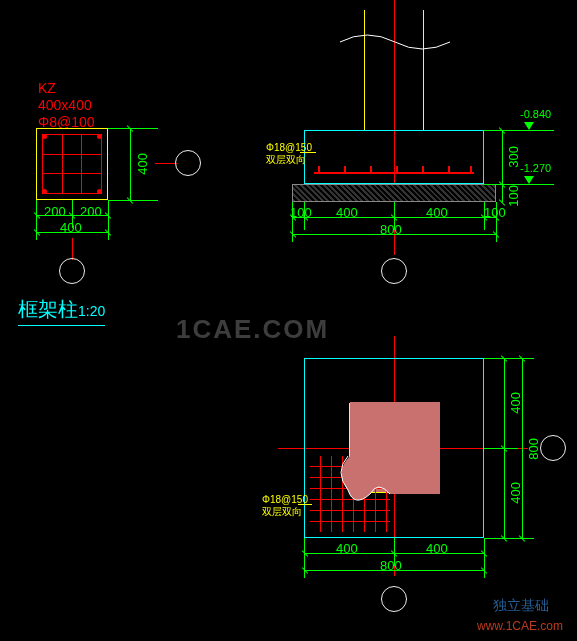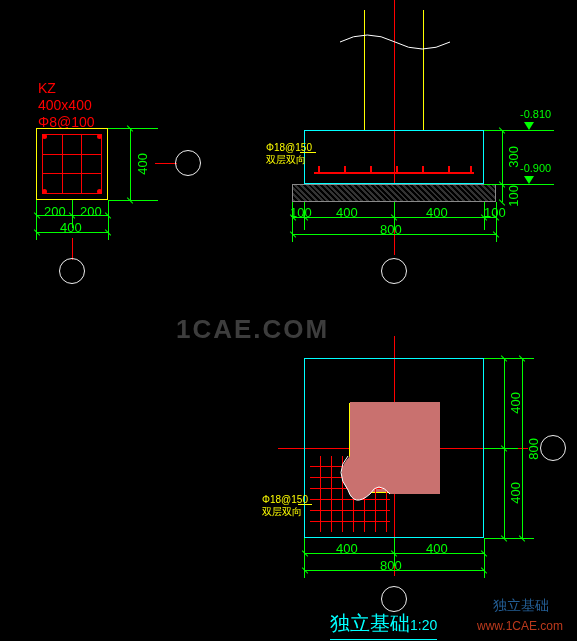--- a/index.html
+++ b/index.html
@@ -144,20 +144,23 @@
   <div class="ext-line" style="left:36px; top:232px; width:72px; height:1px;"></div>
   <div class="tick" style="left:33px; top:232px;"></div>
   <div class="tick" style="left:104px; top:232px;"></div>
   <div class="dim-text" style="left:60px; top:220px;">400</div>
 
   <div class="axis-line" style="left:72px; top:238px; width:1px; height:22px;"></div>
   <div class="circle" style="left:59px; top:258px;"></div>
   <div class="axis-line" style="left:155px; top:163px; width:22px; height:1px;"></div>
   <div class="circle" style="left:175px; top:150px;"></div>
 
+  <div class="title" style="left:18px; top:296px;">
+    <span>框架柱</span><span class="scale">1:20</span>
+  </div>
 
   <div class="axis-line" style="left:394px; top:0px; width:1px; height:255px;"></div>
 
   <div style="position:absolute; left:364px; top:10px; width:60px; height:120px; border-left:1px solid #ff0; border-right:1px solid #ff0;"></div>
   <svg style="position:absolute; left:340px; top:32px; width:110px; height:20px;">
     <path d="M0 10 Q 27 -4 55 10 Q 82 24 110 10" stroke="#fff" fill="none" stroke-width="1"></path>
   </svg>
 
   <div class="found-rect" style="left:304px; top:130px; width:180px; height:54px;"></div>
 
@@ -171,24 +174,24 @@
   <div class="rebar-dot" style="left:470px; top:166px;"></div>
 
   <div class="gravel" style="left:292px; top:184px; width:204px; height:18px;"></div>
 
   <div class="yellow-text" style="left:266px; top:142px;">Φ18@150
 双层双向</div>
   <div style="position:absolute; left:300px; top:152px; width:16px; height:1px; background:#ff0;"></div>
 
   <div class="elev-line" style="left:484px; top:130px; width:70px;"></div>
   <div class="elev-tri" style="left:524px; top:122px;"></div>
-  <div class="elev-text" style="left:520px; top:108px;">-0.810</div>
+  <div class="elev-text" style="left:520px; top:108px;">-0.840</div>
   <div class="elev-line" style="left:484px; top:184px; width:70px;"></div>
   <div class="elev-tri" style="left:524px; top:176px;"></div>
-  <div class="elev-text" style="left:520px; top:162px;">-0.900</div>
+  <div class="elev-text" style="left:520px; top:162px;">-1.270</div>
 
   <div class="ext-line" style="left:502px; top:130px; width:1px; height:72px;"></div>
   <div class="tick" style="left:498px; top:130px;"></div>
   <div class="tick" style="left:498px; top:184px;"></div>
   <div class="tick" style="left:498px; top:202px;"></div>
   <div class="dim-text v" style="left:506px; top:146px;">300</div>
   <div class="dim-text v" style="left:506px; top:185px;">100</div>
 
   <div class="ext-line" style="left:292px; top:202px; width:1px; height:40px;"></div>
   <div class="ext-line" style="left:304px; top:202px; width:1px; height:28px;"></div>
@@ -257,20 +260,17 @@
   <div class="tick" style="left:480px; top:553px;"></div>
   <div class="dim-text" style="left:336px; top:541px;">400</div>
   <div class="dim-text" style="left:426px; top:541px;">400</div>
   <div class="ext-line" style="left:304px; top:570px; width:180px; height:1px;"></div>
   <div class="tick" style="left:301px; top:570px;"></div>
   <div class="tick" style="left:480px; top:570px;"></div>
   <div class="dim-text" style="left:380px; top:558px;">800</div>
 
   <div class="circle" style="left:381px; top:586px;"></div>
 
-  <div class="title" style="left:330px; top:610px;">
-    <span>独立基础</span><span class="scale">1:20</span>
-  </div>
 
   <div class="wm2" style="right:28px; bottom:26px;">独立基础</div>
   <div class="wm3" style="right:14px; bottom:8px;text-align:center;">www.1CAE.com</div>
 
 </div>
 
 </body></html>

